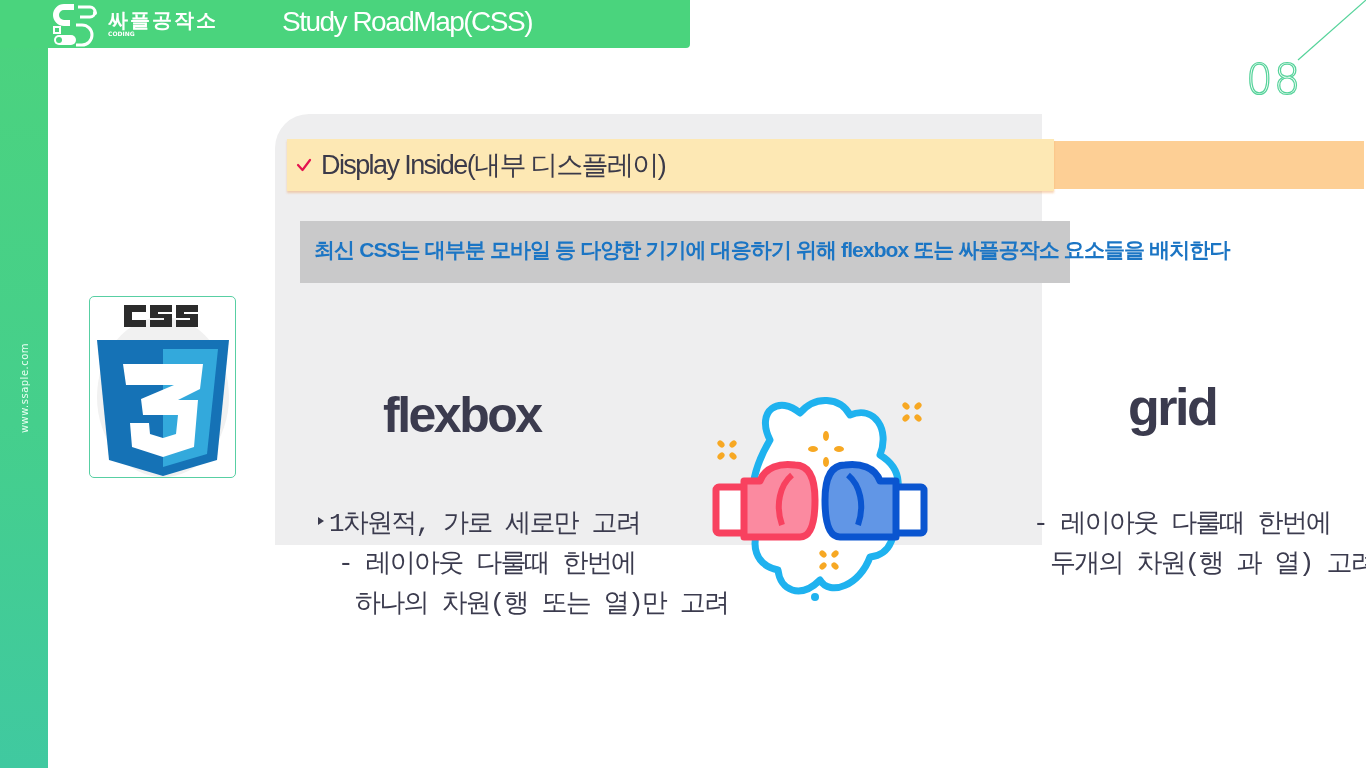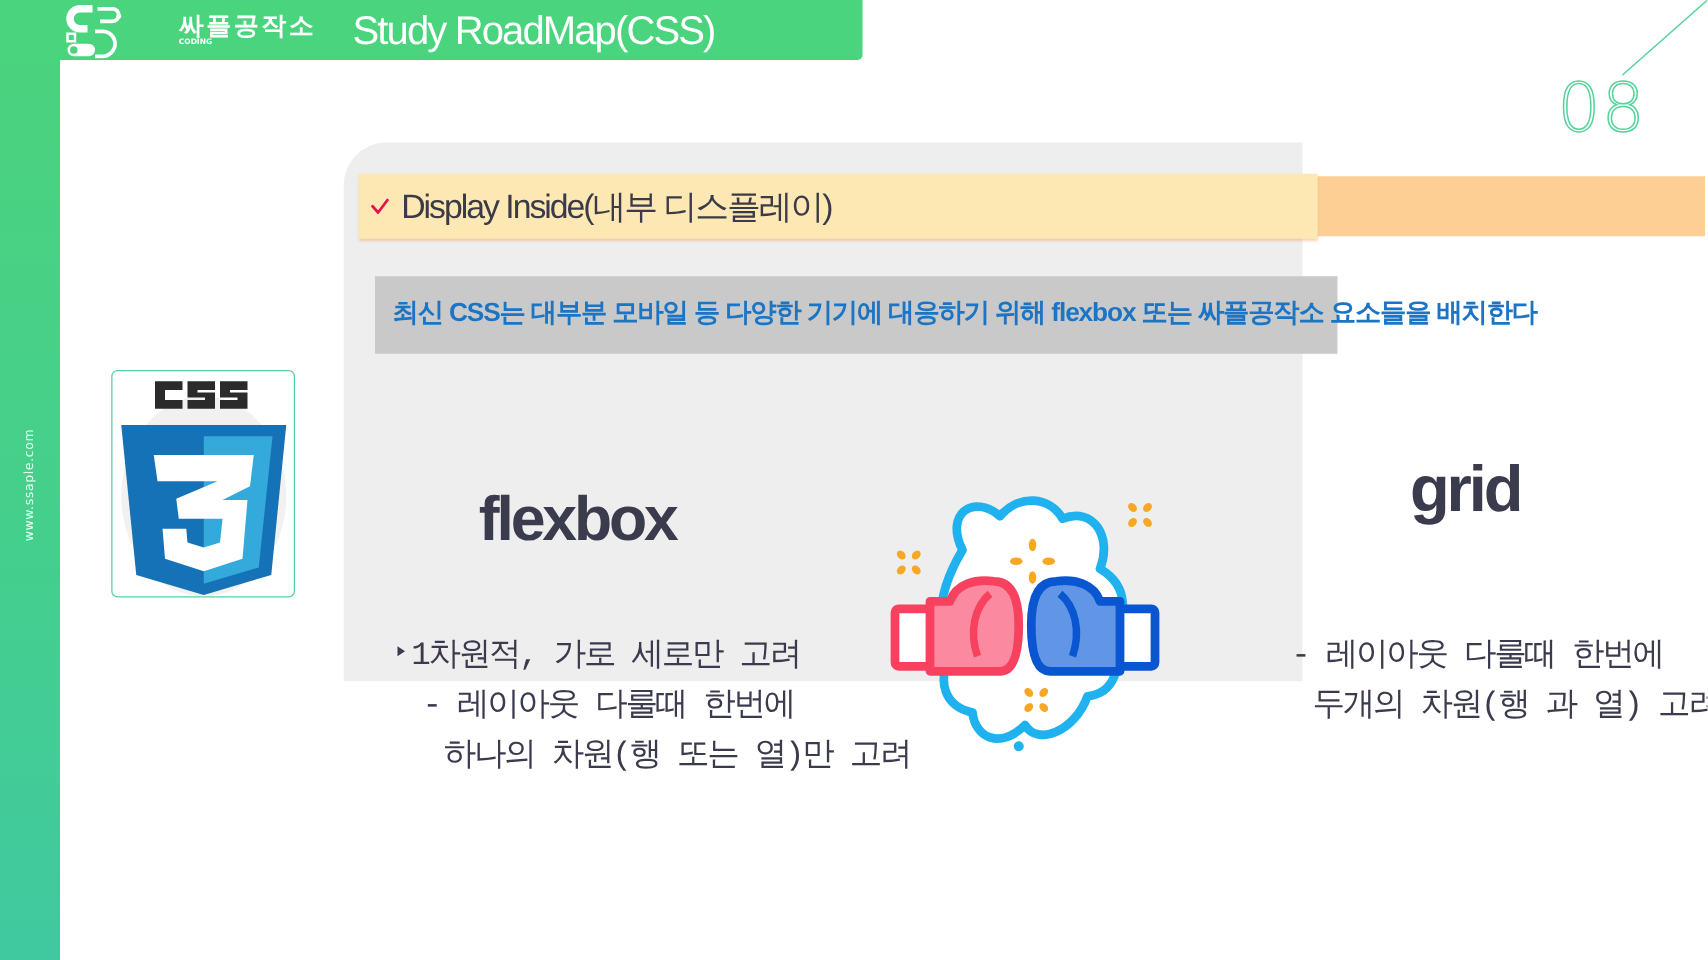--- a/index.html
+++ b/index.html
@@ -17,41 +17,41 @@
     color: #e8fff2; font-size: 10px; letter-spacing: 0.5px; white-space: nowrap;
     font-family: "DejaVu Sans", sans-serif;
   }
 
   
   .header-bar {
     position: absolute; left: 0; top: 0; width: 690px; height: 48px;
     background: #4ad47d; border-bottom-right-radius: 4px;
   }
   .logo {
-    position: absolute; left: 50px; top: 3px; height: 44px; display: flex; align-items: center; gap: 35px;
+    position: absolute; left: 50px; top: 3px; height: 44px; display: flex; align-items: center;
   }
   .logo-mark { width: 54px; height: 44px; }
   .logo-text-wrap { position: relative; margin-left: 4px; height: 44px; width: 120px; }
   .logo-name {
     position: absolute; left: 0; top: 4px; color: #ffffff; font-weight: bold;
     font-size: 20px; letter-spacing: 2px; font-family: "DejaVu Sans", sans-serif;
   }
   .logo-coding {
     position: absolute; left: 0; top: 27px; color: #ffffff; font-size: 6px; font-weight: bold;
     font-family: "DejaVu Sans", sans-serif;
   }
   .header-title {
     position: absolute; left: 282px; top: 6px; color: #ffffff;
-    font-size: 32px; letter-spacing: -1.5px; font-family: "Liberation Sans", sans-serif;
+    font-size: 28px; letter-spacing: -1.5px; font-family: "Liberation Sans", sans-serif;
   }
 
   
   .slide-line { position: absolute; left: 1290px; top: 0; width: 76px; height: 62px; }
   .slide-number {
-    position: absolute; left: 1246px; top: 55px; font-size: 54px; font-weight: 200;
+    position: absolute; left: 1246px; top: 55px; font-size: 42px; font-weight: 200;
     color: transparent; -webkit-text-stroke: 1.2px #55d39a; letter-spacing: 1px;
     font-family: "DejaVu Sans", sans-serif;
   }
 
   
   .panel {
     position: absolute; left: 275px; top: 114px; width: 767px; height: 431px;
     background: #eeeeef; border-top-left-radius: 34px;
   }
 
@@ -87,21 +87,21 @@
     position: absolute; left: 89px; top: 296px; width: 147px; height: 182px;
     border: 1px solid #58cfa3; border-radius: 5px; background: #ffffff;
   }
 
   
   .col-title {
     position: absolute; font-weight: bold; color: #3b3b4e; letter-spacing: -2.5px;
     font-family: "Liberation Sans", sans-serif;
   }
   .flex-title { left: 383px; top: 386px; font-size: 50px; }
-  .grid-title { left: 1128px; top: 362px; font-size: 52px; text-align: right; }
+  .grid-title { left: 1128px; top: 377px; font-size: 52px; text-align: right; }
 
   .bullets { position: absolute; color: #3b3b4e; font-size: 26px; letter-spacing: -1.8px; line-height: 40px; font-family: Liberation Mono, monospace; white-space: nowrap; margin-top: 30px; }
   .flex-bullets { left: 318px; top: 474px; }
   .grid-bullets { left: 1013px; top: 474px; }
   .bullet-main { display: flex; align-items: center; }
   .tri { display: inline-block; width: 0; height: 0; border-top: 4px solid transparent; border-bottom: 4px solid transparent; border-left: 6px solid #3b3b4e; margin-right: 5px; margin-top: -6px; }
   .sub1 { padding-left: 20px; }
   .sub2 { padding-left: 37px; }
 
   

